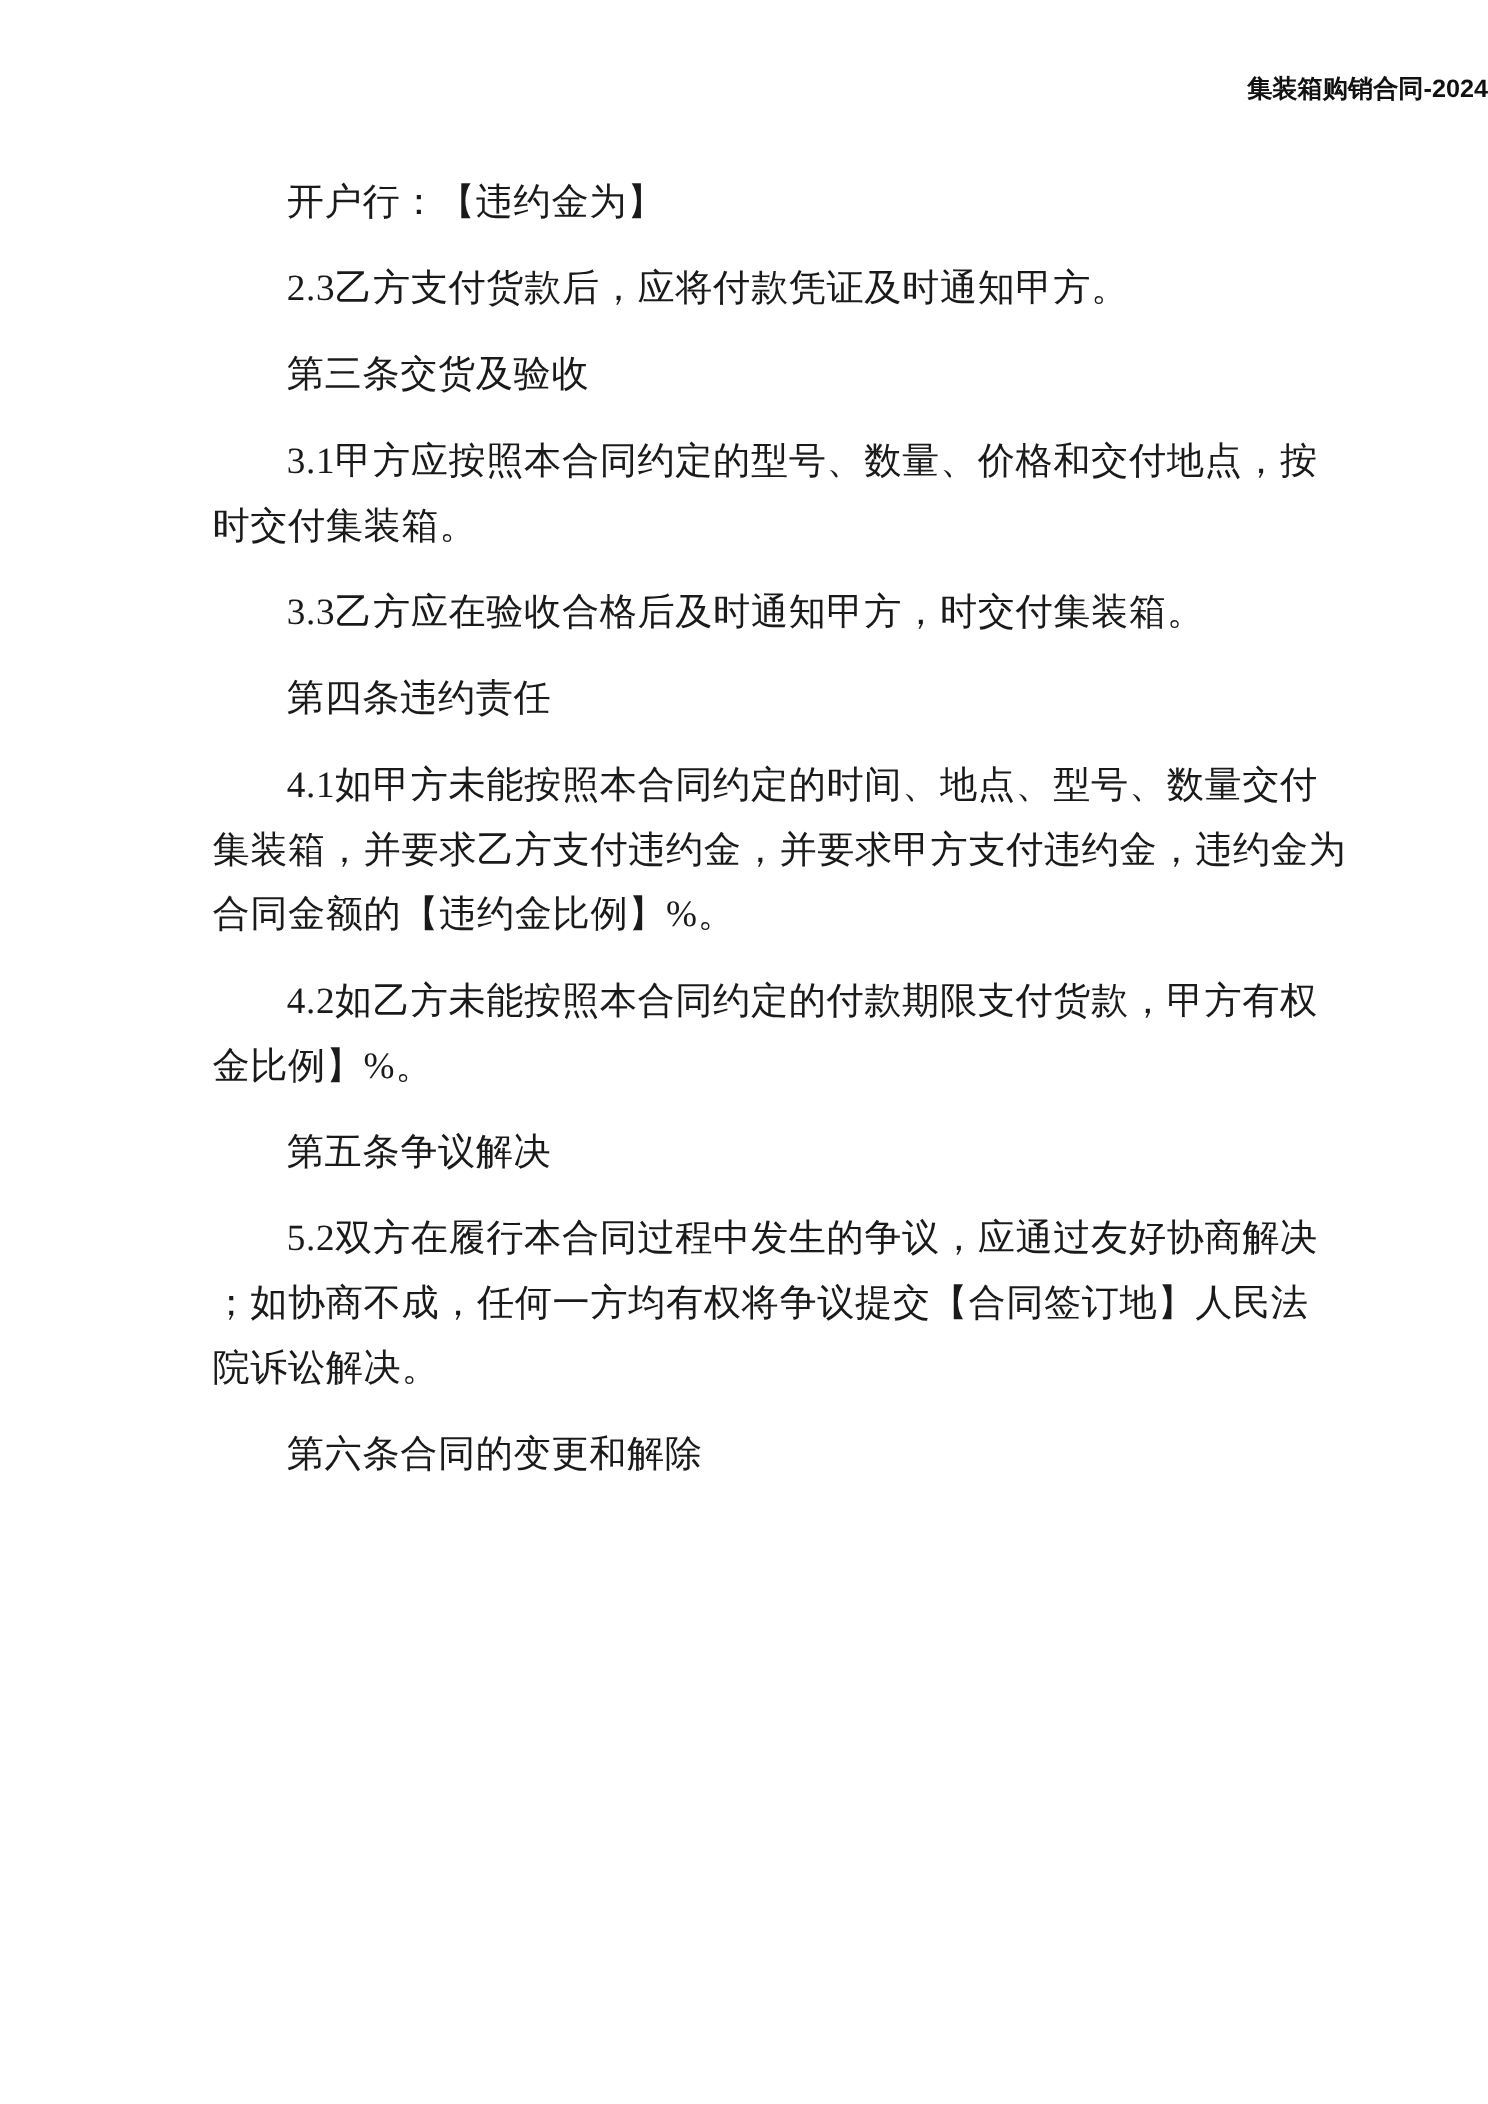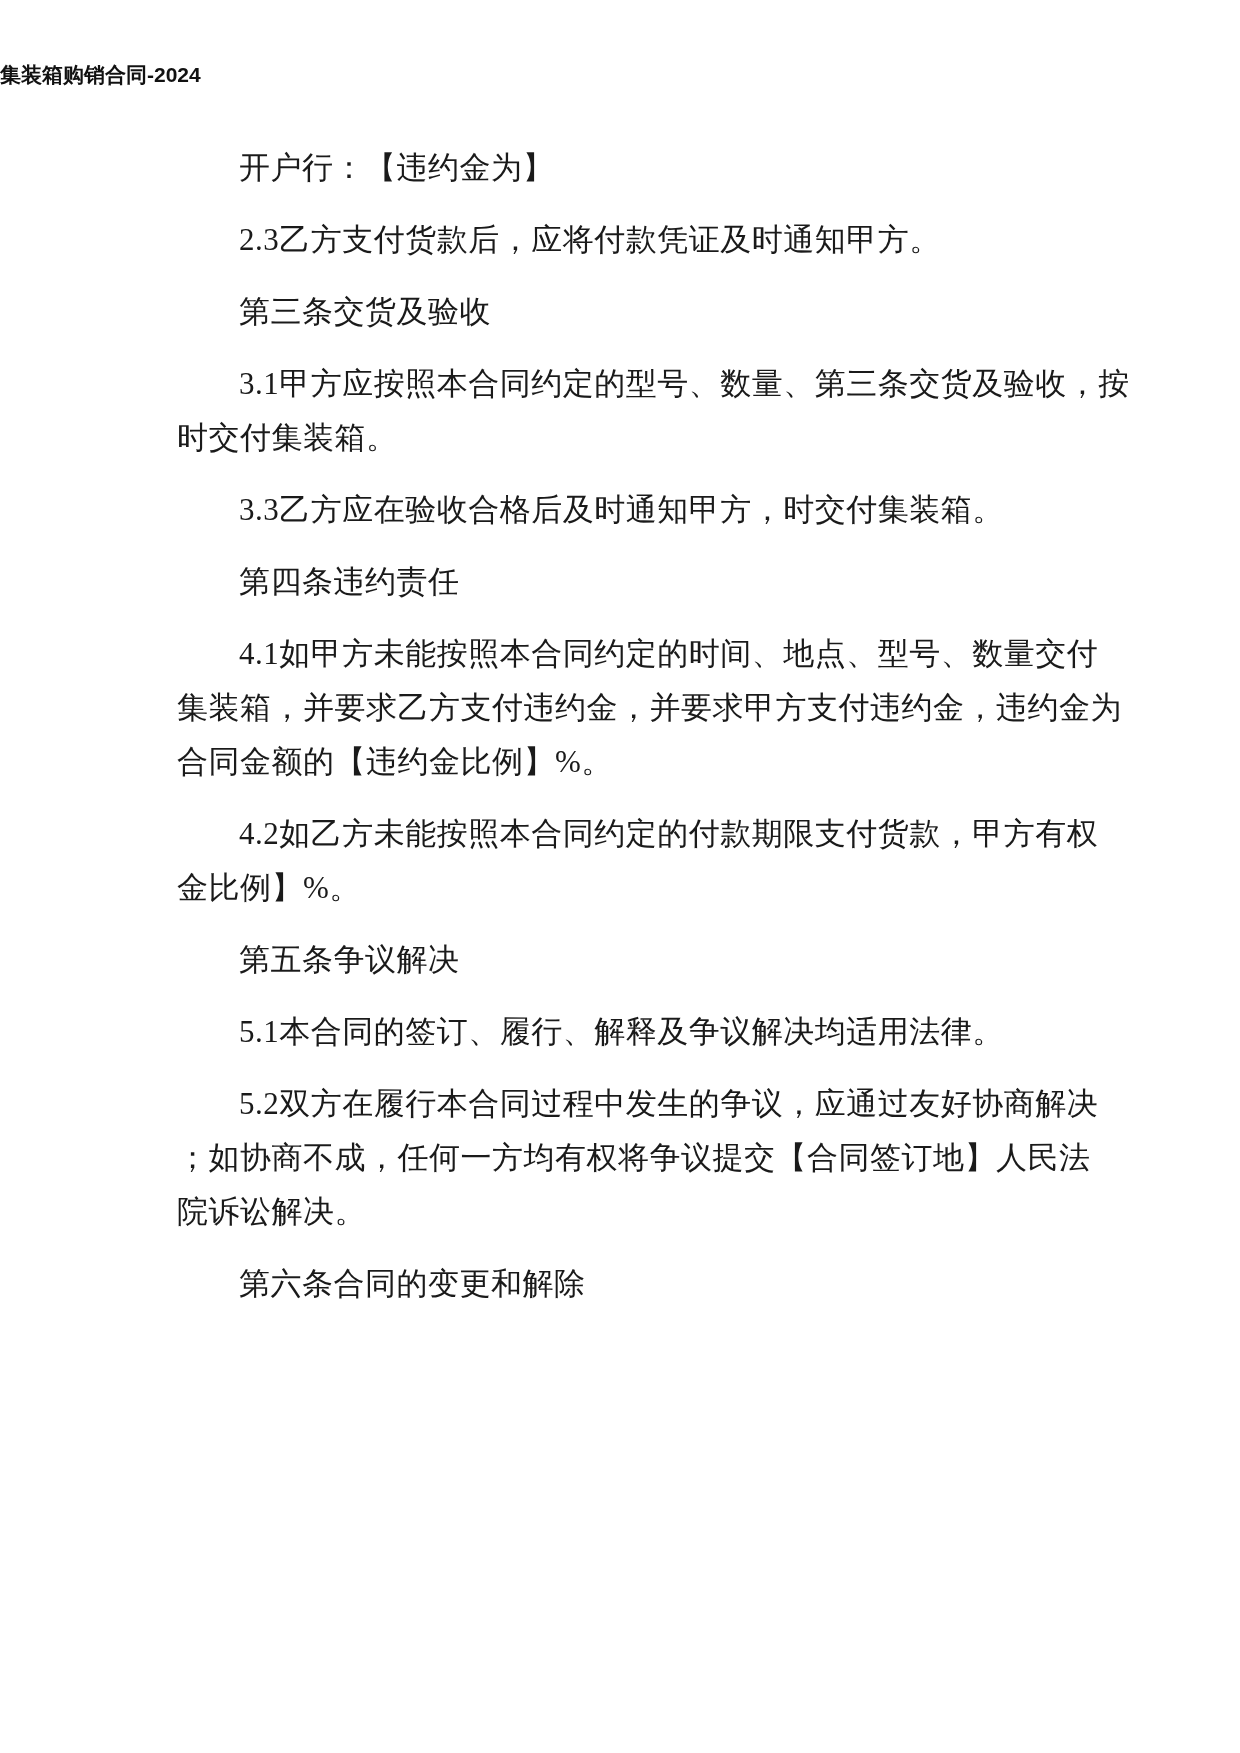--- a/index.html
+++ b/index.html
@@ -14,21 +14,21 @@
     background: #ffffff;
     color: #1a1a1a;
     font-family: "Liberation Serif", "DejaVu Serif", serif;
     overflow: hidden;
   }
   .doc-header {
     padding-top: 62px;
   }
   .doc-title {
     margin: 0;
-    text-align: left;
+    text-align: right;
     font-family: "Liberation Sans", "DejaVu Sans", sans-serif;
     font-weight: 700;
     font-size: 21px;
     line-height: 26px;
     color: #111111;
   }
   .doc-body {
     margin-top: 53px;
     padding-left: 177px;
     padding-right: 110px;
@@ -65,21 +65,21 @@
 
     <div class="para">
       <span class="line indent">2.3乙方支付货款后，应将付款凭证及时通知甲方。</span>
     </div>
 
     <div class="para">
       <span class="line indent">第三条交货及验收</span>
     </div>
 
     <div class="para">
-      <span class="line indent">3.1甲方应按照本合同约定的型号、数量、第三条交货及验收，按</span>
+      <span class="line indent">3.1甲方应按照本合同约定的型号、数量、价格和交付地点，按</span>
       <span class="line">时交付集装箱。</span>
     </div>
 
 
     <div class="para">
       <span class="line indent">3.3乙方应在验收合格后及时通知甲方，时交付集装箱。</span>
     </div>
 
     <div class="para">
       <span class="line indent">第四条违约责任</span>
@@ -93,23 +93,20 @@
 
     <div class="para">
       <span class="line indent">4.2如乙方未能按照本合同约定的付款期限支付货款，甲方有权</span>
       <span class="line">金比例】%。</span>
     </div>
 
     <div class="para">
       <span class="line indent">第五条争议解决</span>
     </div>
 
-    <div class="para">
-      <span class="line indent">5.1本合同的签订、履行、解释及争议解决均适用法律。</span>
-    </div>
 
     <div class="para">
       <span class="line indent">5.2双方在履行本合同过程中发生的争议，应通过友好协商解决</span>
       <span class="line">；如协商不成，任何一方均有权将争议提交【合同签订地】人民法</span>
       <span class="line">院诉讼解决。</span>
     </div>
 
     <div class="para">
       <span class="line indent">第六条合同的变更和解除</span>
     </div>

